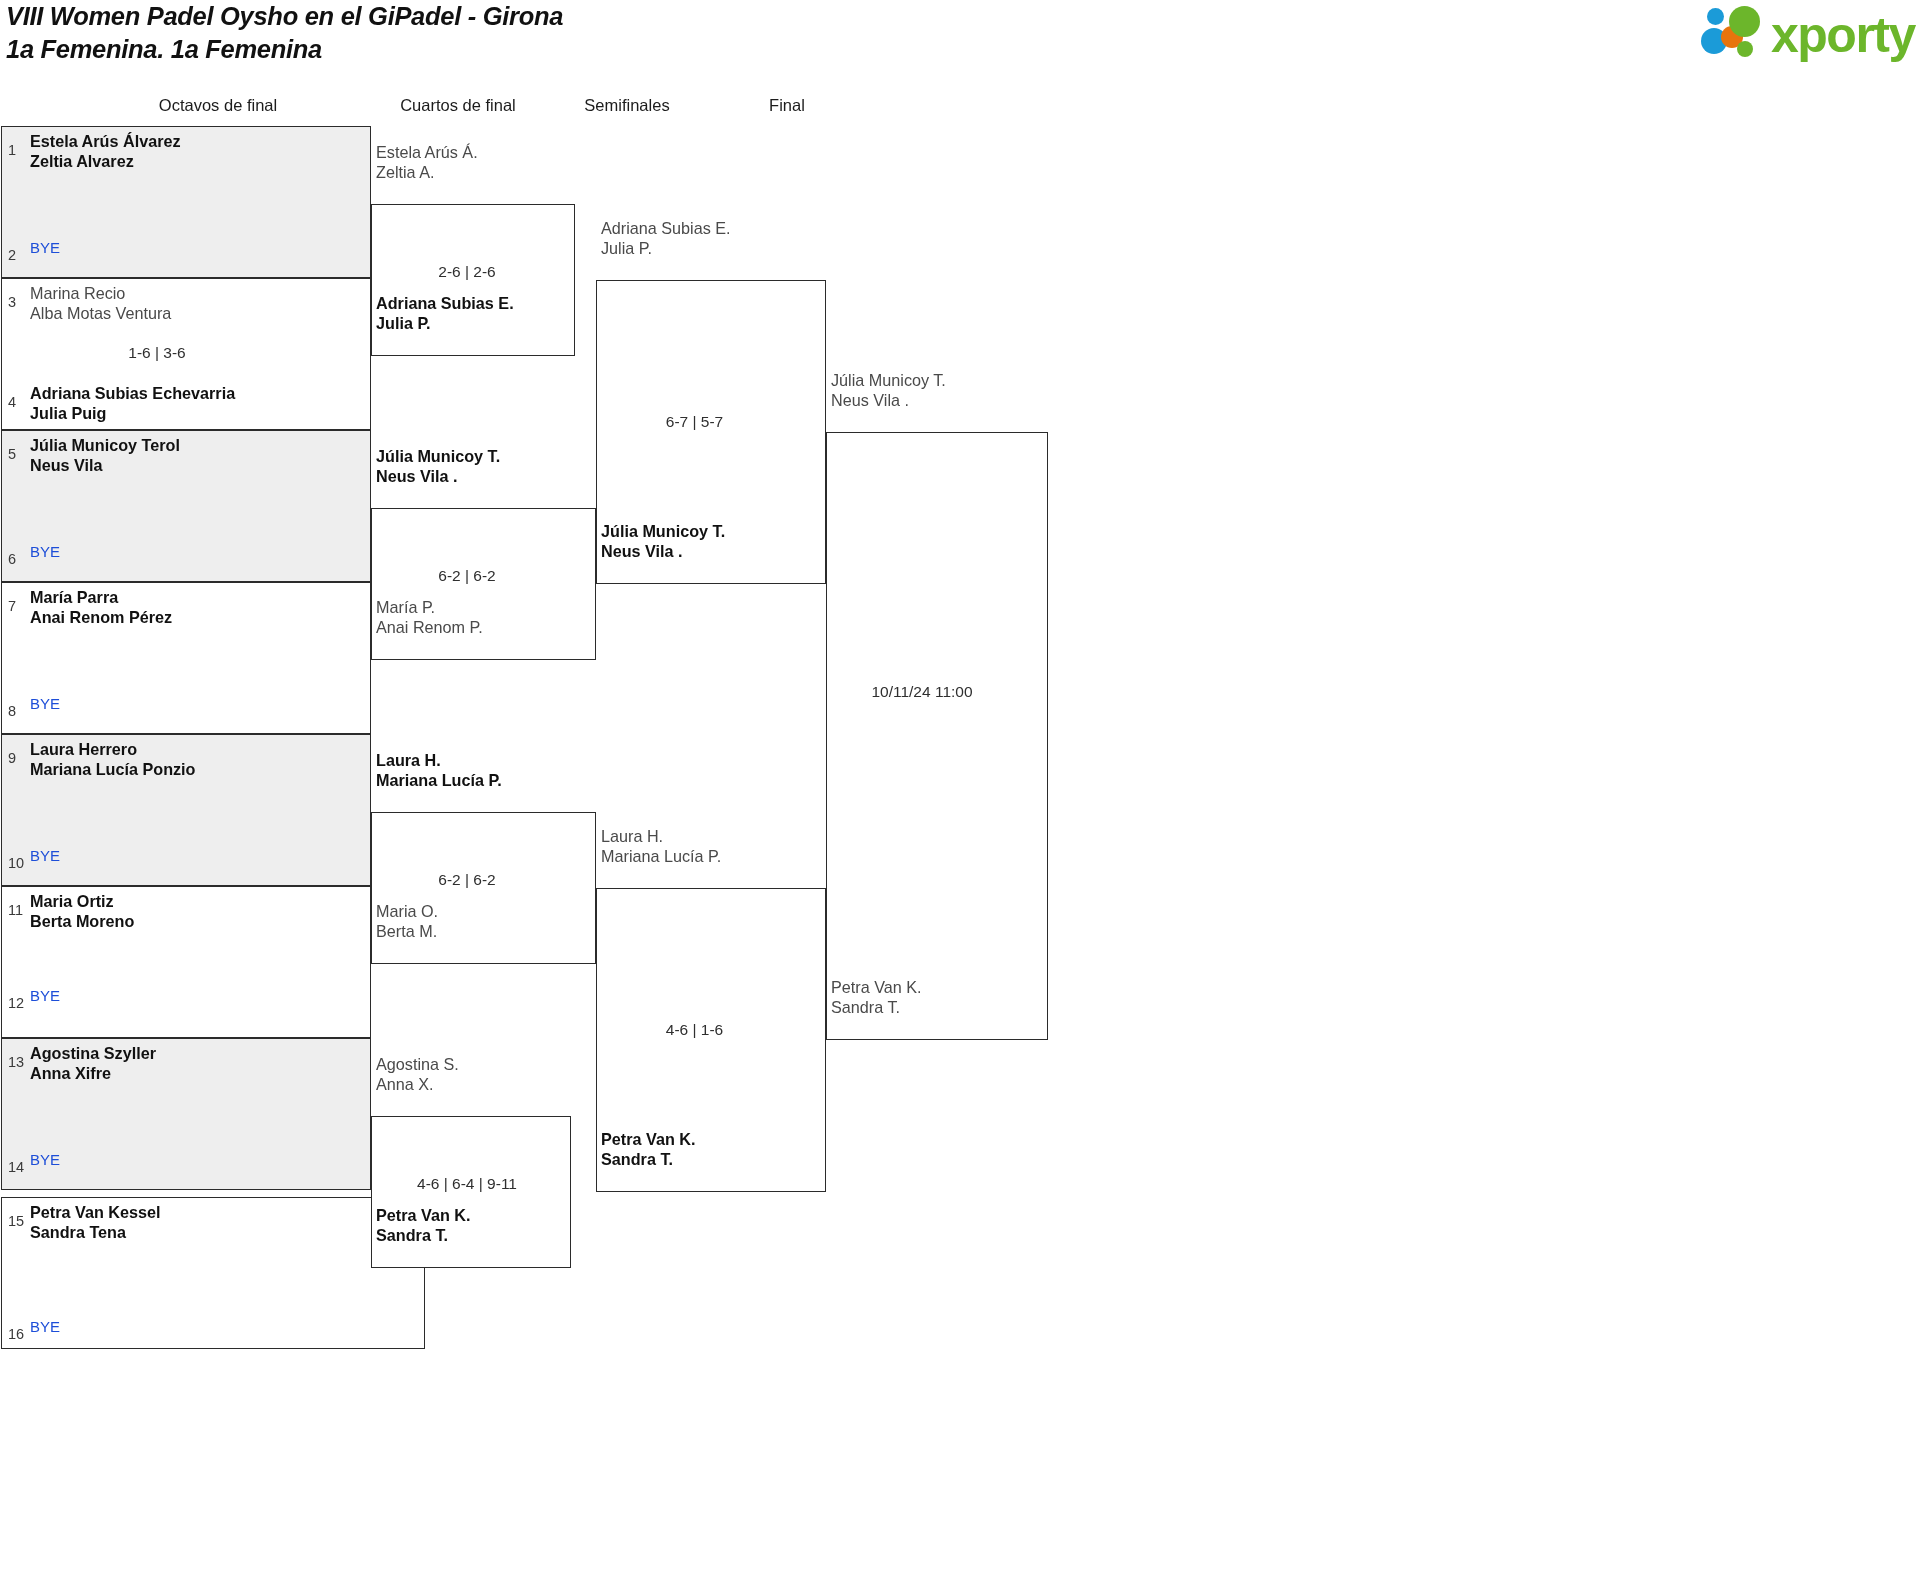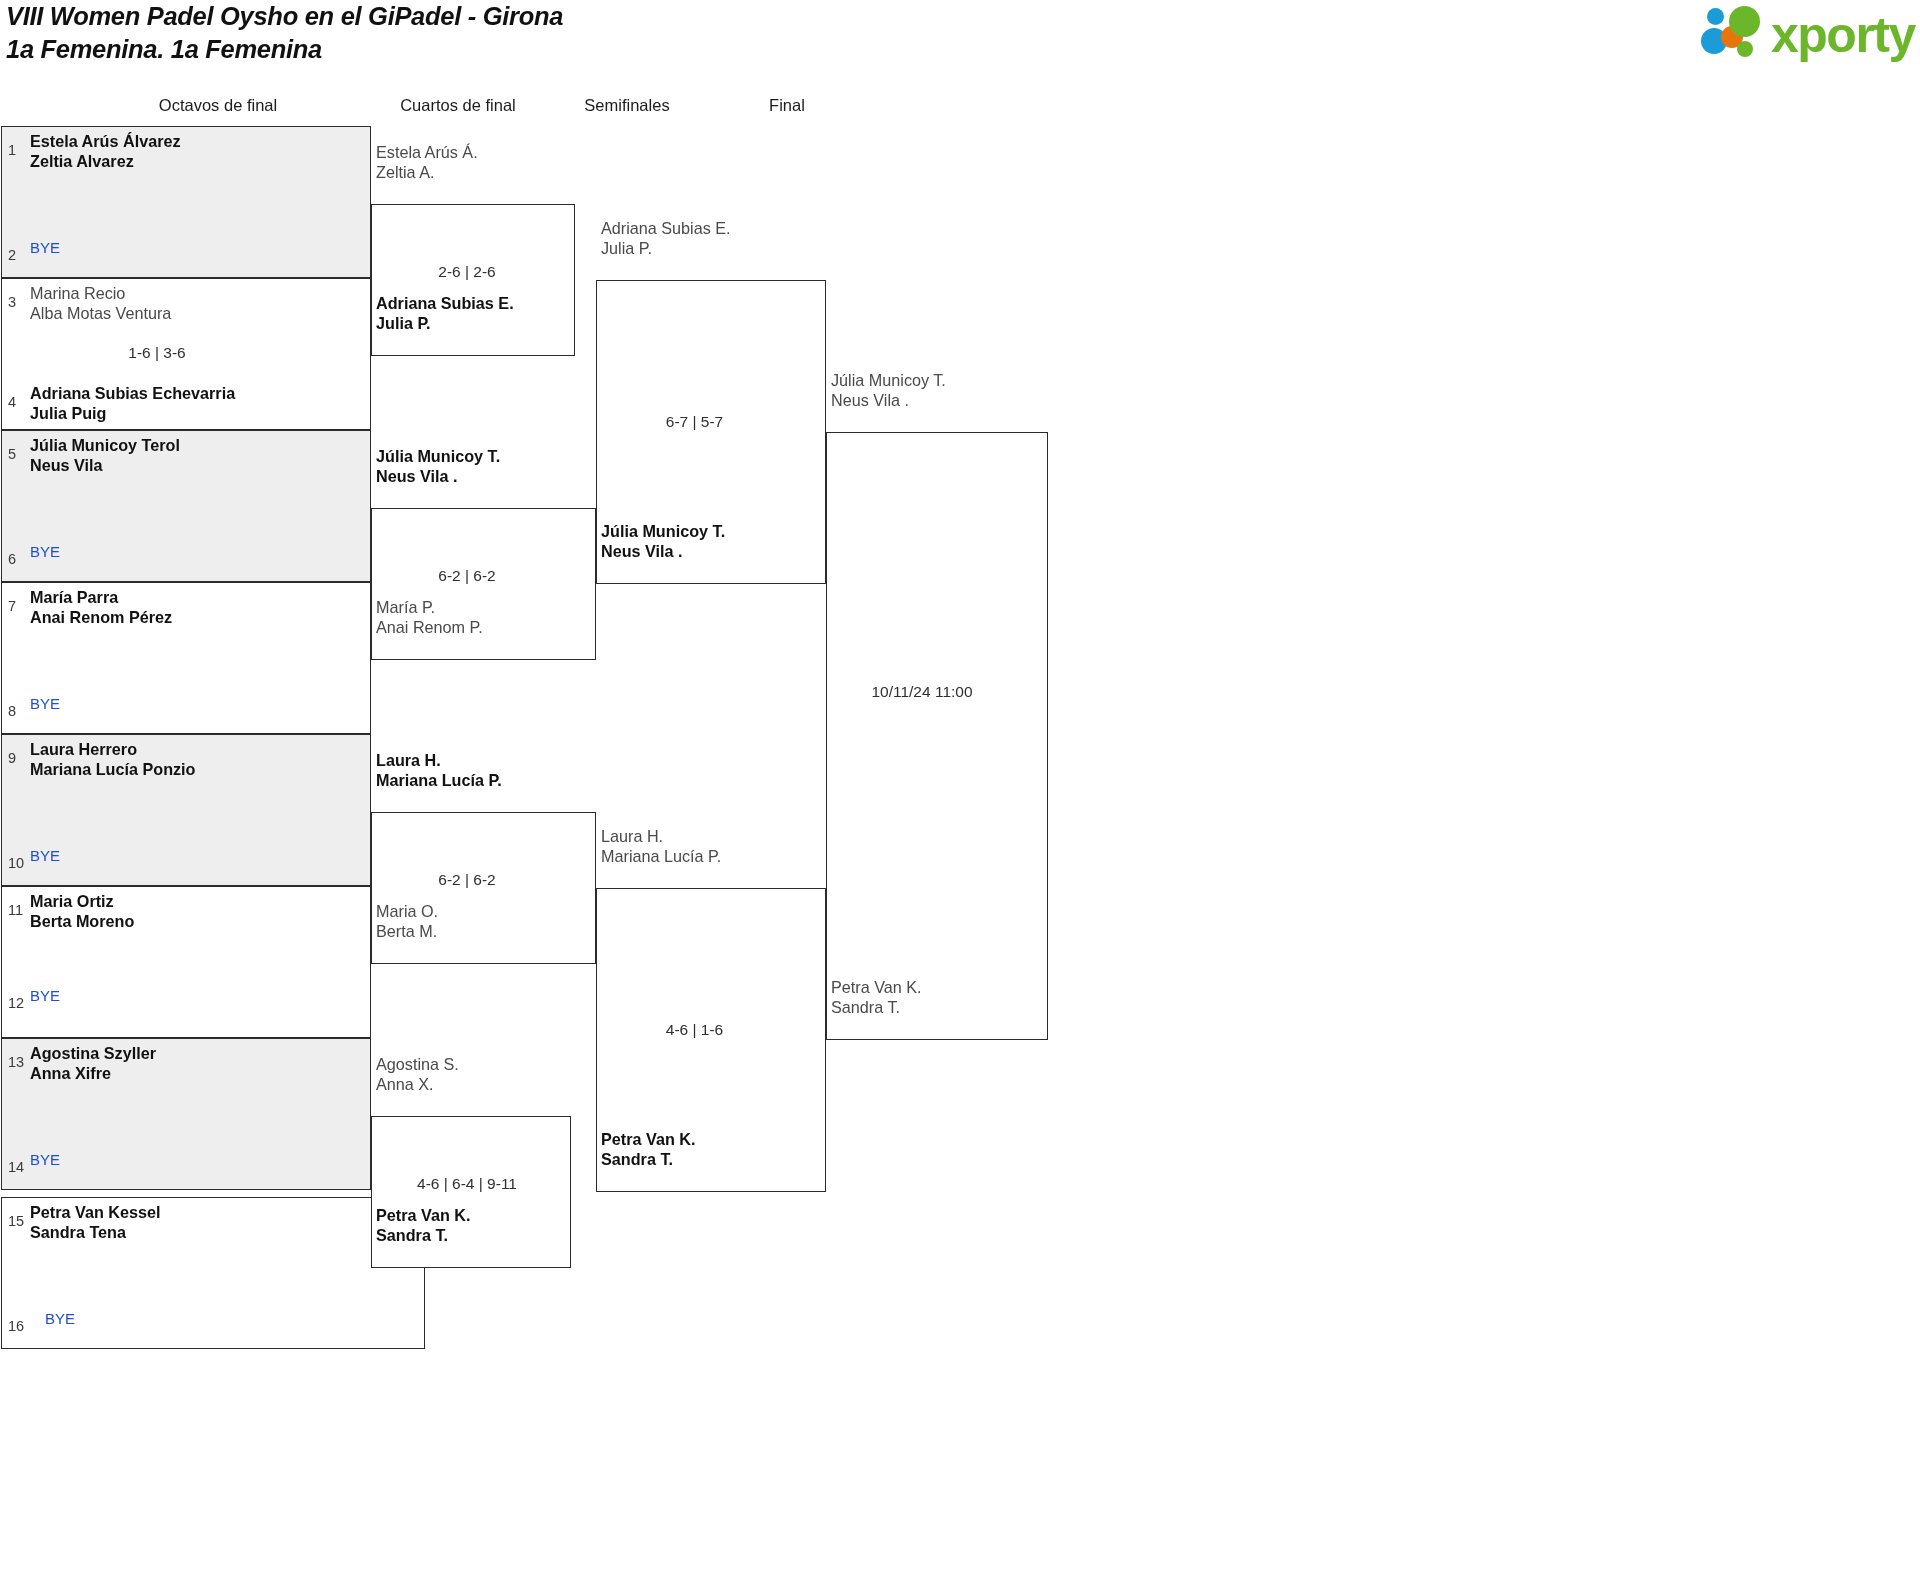--- a/index.html
+++ b/index.html
@@ -244,21 +244,21 @@
   </div>
 
   <div class="cell" style="left:1px; top:1190px; width:424px; height:152px;margin-top:7px;">
     <div class="r1-entry" style="top:5px;">
       <div class="seed">15</div>
       <div class="names win">
         <div>Petra Van Kessel</div>
         <div>Sandra Tena</div>
       </div>
     </div>
-    <div class="r1-entry" style="top:110px;gap:15px;">
+    <div class="r1-entry" style="top:118px;">
       <div class="seed">16</div>
       <div class="names bye">
         <div>BYE</div>
       </div>
     </div>
   </div>
 
   <div class="cell" style="left:371px; top:204px; width:204px; height:152px;padding-left:40px;">
     <div class="score" style="left:0; top:58px; width:190px;">2-6 | 2-6</div>
   </div>

